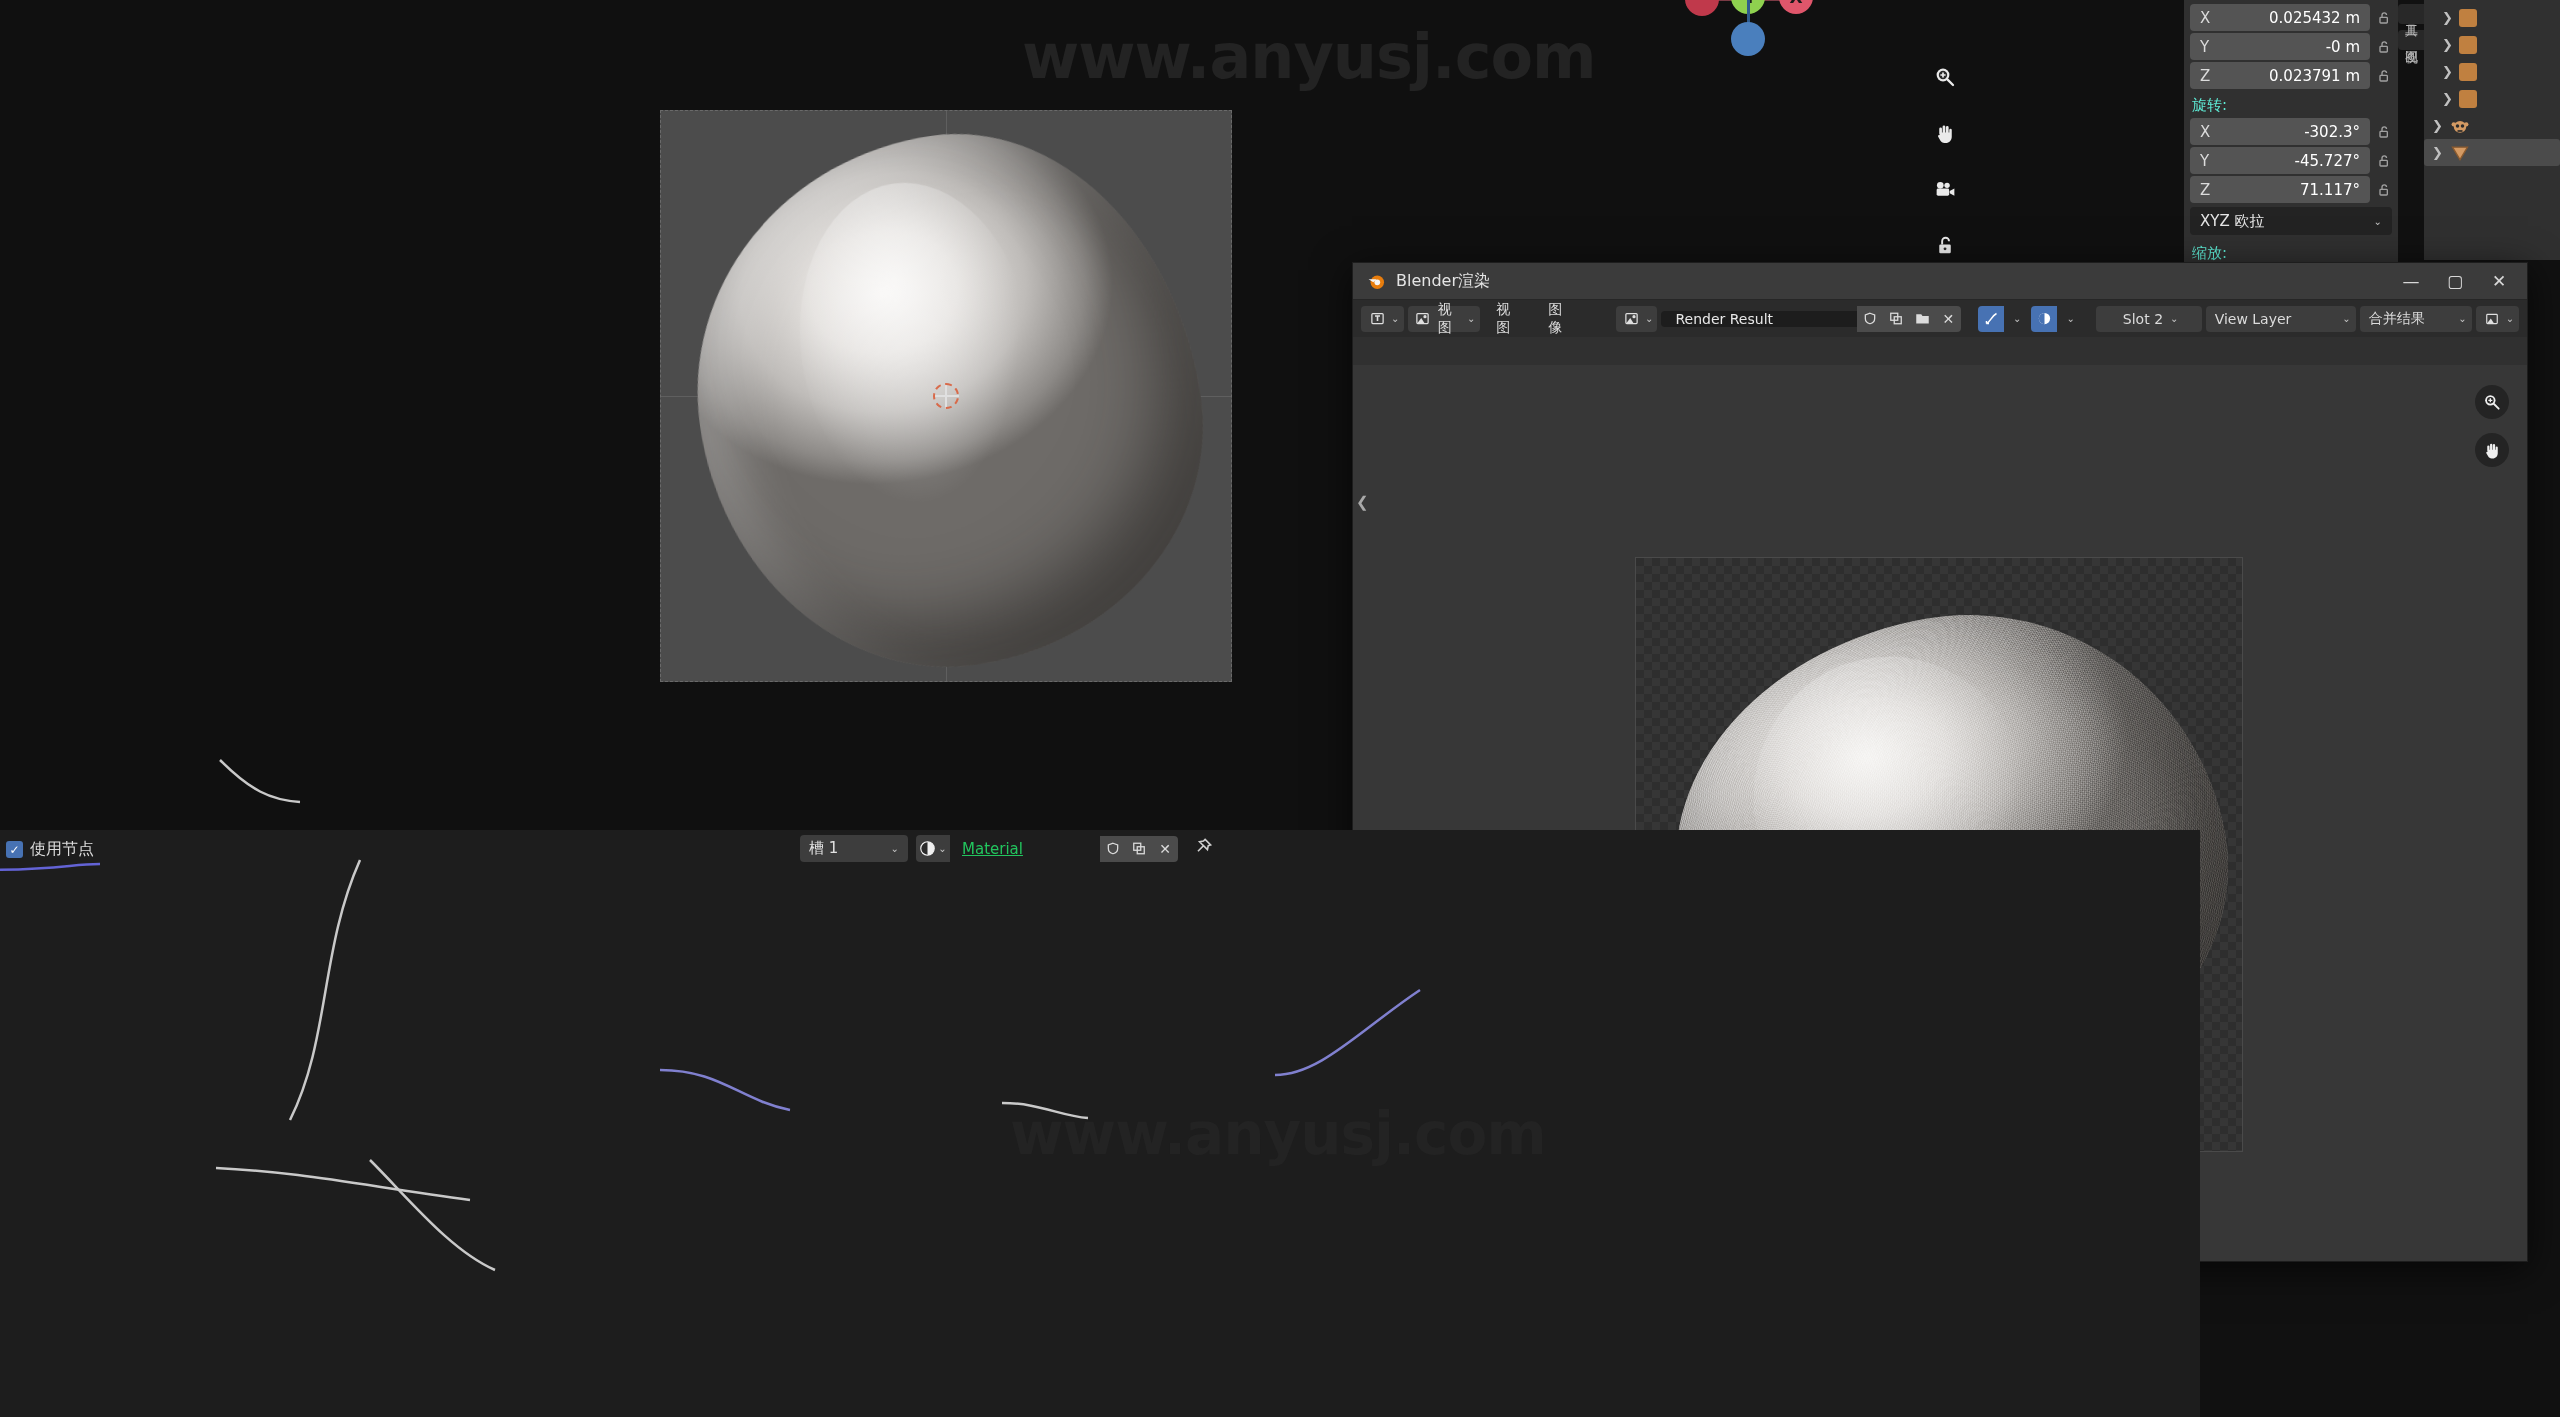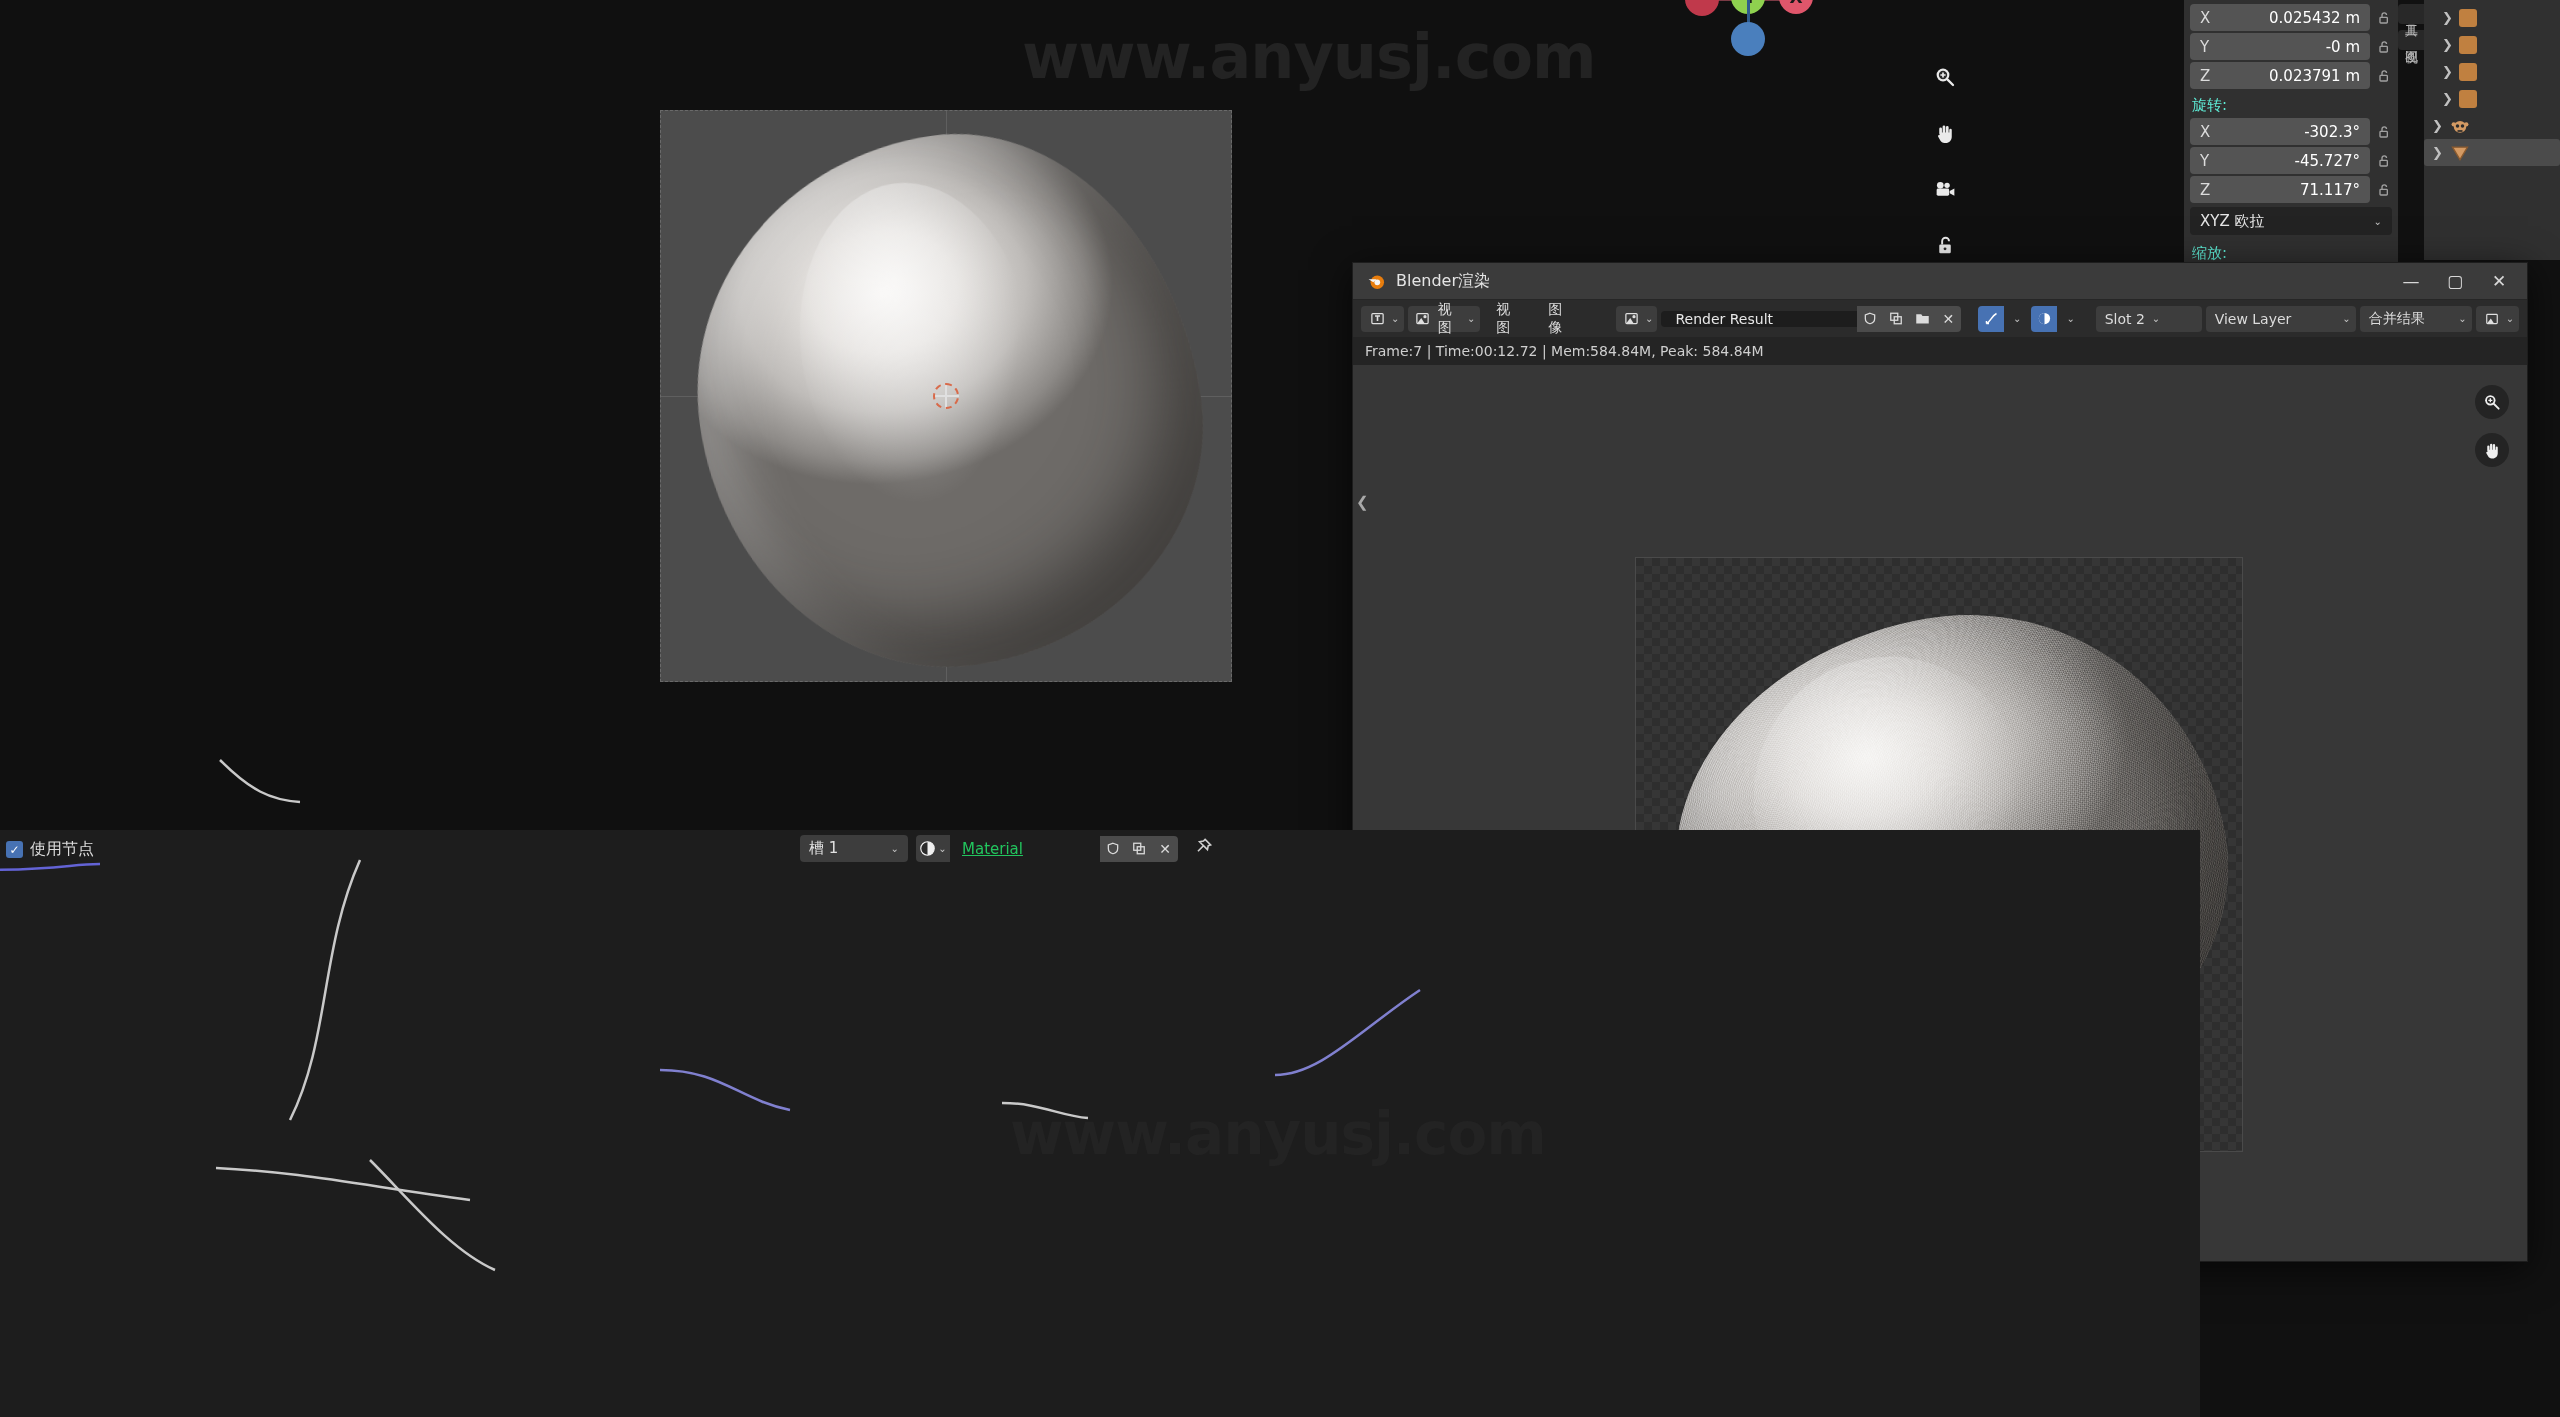--- a/index.html
+++ b/index.html
@@ -486,21 +486,21 @@
           <svg width="15" height="15" viewBox="0 0 24 24" fill="#ffffff">
               <circle cx="12" cy="12" r="9"></circle>
               <path d="M12 3a9 9 0 000 18z" fill="#4772b3"></path>
             </svg>
         </span>
         <span class="chev" style="padding:0 6px">⌄</span>
       </div>
 
       <div style="width:8px"></div>
 
-      <div class="hdr-grp" style="min-width:106px;justify-content:flex-start">
+      <div class="hdr-grp" style="min-width:106px;justify-content:center">
         <span class="hdr-btn" style="padding:0 4px">Slot 2</span>
         <span class="chev">⌄</span>
       </div>
       <div class="hdr-grp" style="min-width:150px;justify-content:space-between">
         <span class="hdr-btn" style="padding:0 4px">View Layer</span>
         <span class="chev">⌄</span>
       </div>
       <div class="hdr-grp" style="min-width:112px;justify-content:space-between">
         <span class="hdr-btn" style="padding:0 4px">合并结果</span>
         <span class="chev">⌄</span>
@@ -509,23 +509,20 @@
         <span class="icon-box">
           <svg width="16" height="14" viewBox="0 0 24 24" fill="none" stroke="#e0e0e0" stroke-width="2">
             <rect x="3" y="4" width="18" height="16" rx="1.5"></rect>
               <path d="M4 19l6-8 5 8" fill="#e0e0e0" stroke="none"></path>
           </svg>
         </span>
         <span class="chev">⌄</span>
       </div>
     </div>
 
-    <div id="rw-statusbar">
-      <span id="rw-status-text">Frame:7 | Time:00:12.72 | Mem:584.84M, Peak: 584.84M</span>
-    </div>
 
     <div id="rw-canvas">
       <span id="rw-left-arrow">❮</span>
       <div id="rw-image">
         <div id="rock-render"></div>
       </div>
       <div id="rw-side-icons">
         <div class="rw-si">
           <svg width="20" height="20" viewBox="0 0 24 24" fill="none" stroke="#f0f0f0" stroke-width="2.2">
             <circle cx="10" cy="10" r="6.2" fill="#f0f0f0" stroke="none"></circle>

